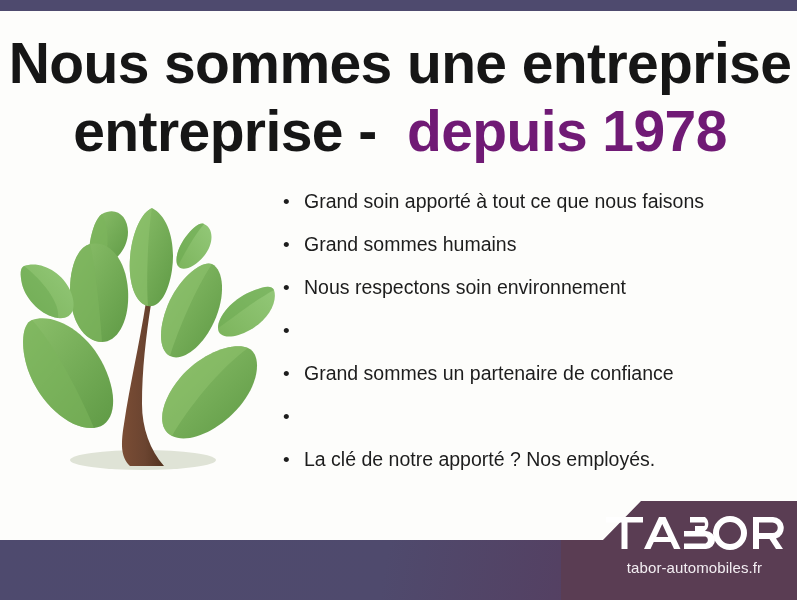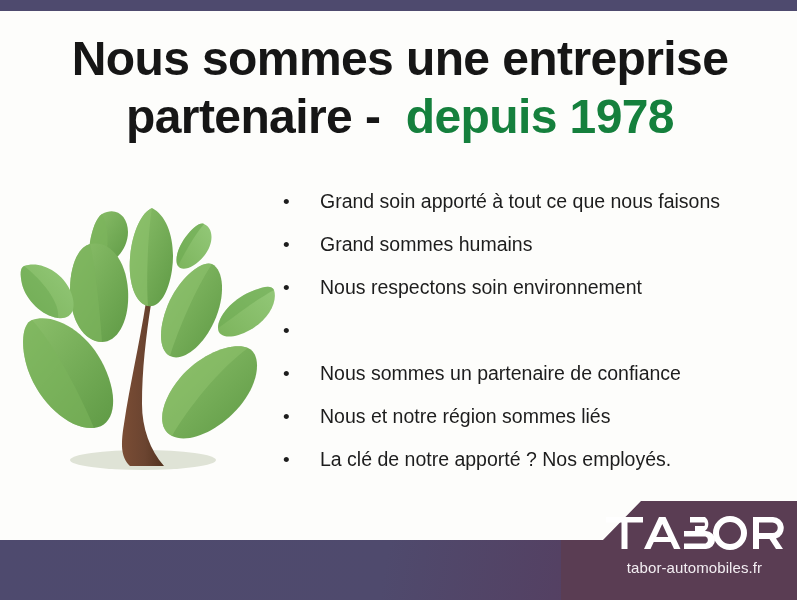--- a/index.html
+++ b/index.html
@@ -45,27 +45,27 @@
   .title-block {
     position: absolute;
     left: 0;
     top: 32px;
     width: 800px;
     text-align: center;
     line-height: 1.12;
     letter-spacing: -0.6px;
   }
   .title-line {
-    font-size: 48px;
+    font-size: 57px;
     font-weight: bold;
     color: #161616;
     white-space: nowrap;
   }
   .title-line .accent {
-    color: #15803d;
+    color: #701a75;
   }
   .title-line .dash {
     color: #161616;
   }
   .title-line-2 {
     margin-top: 4px;
   }
 
   
   .tree-wrap {
@@ -99,21 +99,20 @@
     font-size: 19px;
     line-height: 1;
     color: #1d1d1d;
     text-align: left;
   }
   .bullet-text {
     font-size: 19.5px;
     color: #1d1d1d;
     line-height: 1;
     white-space: nowrap;
-    margin-left: 16px;
   }
 
   
   .bottom-bar {
     position: absolute;
     left: 0;
     top: 540px;
     width: 800px;
     height: 60px;
     background: linear-gradient(100deg, #4e4a6e 0%, #4f4a6d 48%, #553f61 74%, #5c3e55 100%);
@@ -180,21 +179,21 @@
 
   <div class="top-bar"></div>
 
   <div class="canvas"></div>
 
   <div class="title-block">
     <div class="title-line title-line-1">
       <span>Nous sommes une entreprise</span>
     </div>
     <div class="title-line title-line-2">
-      <span>partenaire</span><span class="dash">&nbsp;</span><span class="dash">-</span><span>&nbsp;&nbsp;</span><span class="accent">depuis 1978</span>
+      <span>entreprise</span><span class="dash">&nbsp;</span><span class="dash">-</span><span>&nbsp;&nbsp;</span><span class="accent">depuis 1978</span>
     </div>
   </div>
 
   <div class="tree-wrap">
     <svg viewBox="0 0 262 312" xmlns="http://www.w3.org/2000/svg" aria-hidden="true">
       <defs>
         <linearGradient id="lfA" x1="0" y1="0" x2="1" y2="1">
           <stop offset="0%" stop-color="#8cc06b"></stop>
           <stop offset="100%" stop-color="#5f9a45"></stop>
         </linearGradient>
@@ -276,26 +275,25 @@
       <span class="bullet-dot">•</span>
       <span class="bullet-text">Nous respectons soin environnement</span>
     </div>
 
     <div class="bullet-row">
       <span class="bullet-dot">•</span>
     </div>
 
     <div class="bullet-row">
       <span class="bullet-dot">•</span>
-      <span class="bullet-text">Nous sommes un partenaire de confiance</span>
-    </div>
-
-    <div class="bullet-row">
-      <span class="bullet-dot">•</span>
-      <span class="bullet-text">Nous et notre région sommes liés</span>
+      <span class="bullet-text">Grand sommes un partenaire de confiance</span>
+    </div>
+
+    <div class="bullet-row">
+      <span class="bullet-dot">•</span>
     </div>
 
     <div class="bullet-row">
       <span class="bullet-dot">•</span>
       <span class="bullet-text">La clé de notre apporté ? Nos employés.</span>
     </div>
 
   </div>
 
   <div class="bottom-bar"></div>

